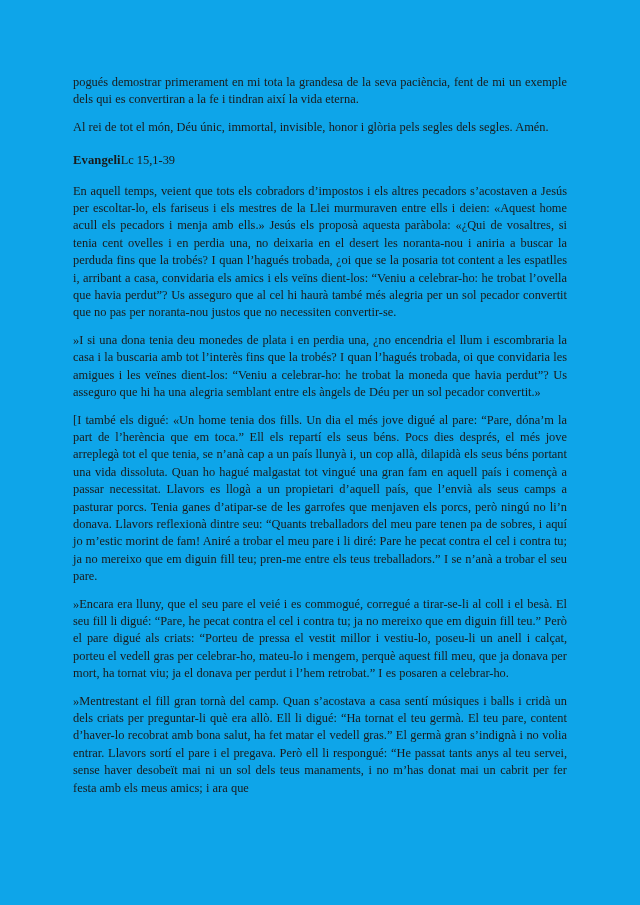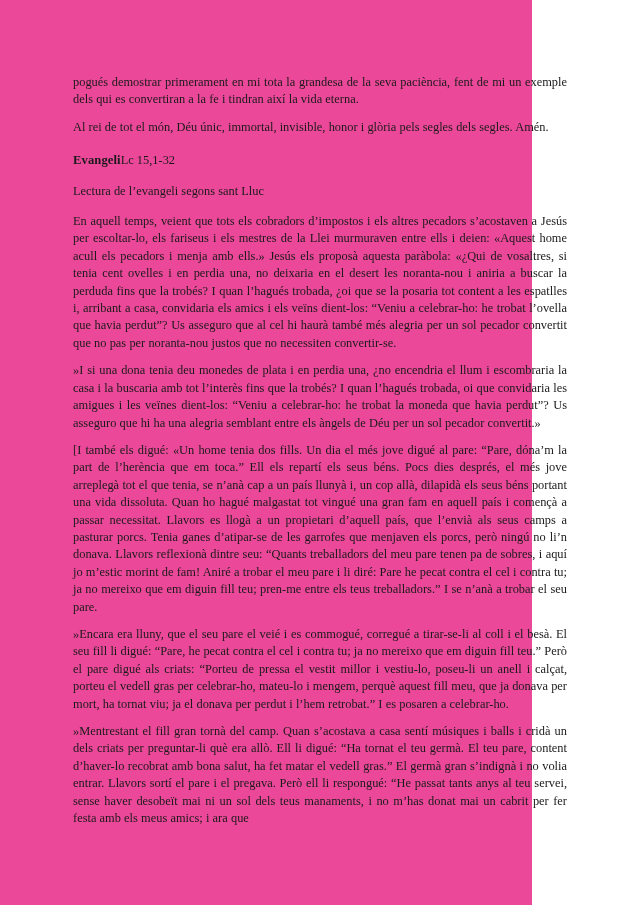--- a/index.html
+++ b/index.html
@@ -9,23 +9,23 @@
   }
   body {
     width: 640px;
     height: 905px;
     font-family: "Liberation Serif", "DejaVu Serif", serif;
     color: #1a1a1a;
     overflow: hidden;
   }
   .page {
     position: relative;
-    width: 532px;
+    width: 640px;
     height: 905px;
-    background: #ec4899;
+    background: #0ea5e9;
     box-sizing: border-box;
     padding: 74px 73px 0 73px;
   }
   .content {
     width: 494px;
   }
   p.para {
     margin: 0 0 10px 0;
     font-size: 12.4px;
     line-height: 17.4px;
@@ -63,24 +63,23 @@
 
 <div class="page">
   <div class="content">
 
     <p class="para">pogués demostrar primerament en mi tota la grandesa de la seva paciència, fent de mi un exemple dels qui es convertiran a la fe i tindran així la vida eterna.</p>
 
     <p class="para">Al rei de tot el món, Déu únic, immortal, invisible, honor i glòria pels segles dels segles. Amén.</p>
 
     <div class="heading-row">
       <span class="heading-title">Evangeli</span>
-      <span class="heading-ref">Lc 15,1-32</span>
+      <span class="heading-ref">Lc 15,1-39</span>
     </div>
 
-    <p class="lectura">Lectura de l’evangeli segons sant Lluc</p>
 
     <p class="para">En aquell temps, veient que tots els cobradors d’impostos i els altres pecadors s’acostaven a Jesús per escoltar-lo, els fariseus i els mestres de la Llei murmuraven entre ells i deien: «Aquest home acull els pecadors i menja amb ells.» Jesús els proposà aquesta paràbola: «¿Qui de vosaltres, si tenia cent ovelles i en perdia una, no deixaria en el desert les noranta-nou i aniria a buscar la perduda fins que la trobés? I quan l’hagués trobada, ¿oi que se la posaria tot content a les espatlles i, arribant a casa, convidaria els amics i els veïns dient-los: “Veniu a celebrar-ho: he trobat l’ovella que havia perdut”? Us asseguro que al cel hi haurà també més alegria per un sol pecador convertit que no pas per noranta-nou justos que no necessiten convertir-se.</p>
 
     <p class="para">»I si una dona tenia deu monedes de plata i en perdia una, ¿no encendria el llum i escombraria la casa i la buscaria amb tot l’interès fins que la trobés? I quan l’hagués trobada, oi que convidaria les amigues i les veïnes dient-los: “Veniu a celebrar-ho: he trobat la moneda que havia perdut”? Us asseguro que hi ha una alegria semblant entre els àngels de Déu per un sol pecador convertit.»</p>
 
     <p class="para">[I també els digué: «Un home tenia dos fills. Un dia el més jove digué al pare: “Pare, dóna’m la part de l’herència que em toca.” Ell els repartí els seus béns. Pocs dies després, el més jove arreplegà tot el que tenia, se n’anà cap a un país llunyà i, un cop allà, dilapidà els seus béns portant una vida dissoluta. Quan ho hagué malgastat tot vingué una gran fam en aquell país i començà a passar necessitat. Llavors es llogà a un propietari d’aquell país, que l’envià als seus camps a pasturar porcs. Tenia ganes d’atipar-se de les garrofes que menjaven els porcs, però ningú no li’n donava. Llavors reflexionà dintre seu: “Quants treballadors del meu pare tenen pa de sobres, i aquí jo m’estic morint de fam! Aniré a trobar el meu pare i li diré: Pare he pecat contra el cel i contra tu; ja no mereixo que em diguin fill teu; pren-me entre els teus treballadors.” I se n’anà a trobar el seu pare.</p>
 
     <p class="para">»Encara era lluny, que el seu pare el veié i es commogué, corregué a tirar-se-li al coll i el besà. El seu fill li digué: “Pare, he pecat contra el cel i contra tu; ja no mereixo que em diguin fill teu.” Però el pare digué als criats: “Porteu de pressa el vestit millor i vestiu-lo, poseu-li un anell i calçat, porteu el vedell gras per celebrar-ho, mateu-lo i mengem, perquè aquest fill meu, que ja donava per mort, ha tornat viu; ja el donava per perdut i l’hem retrobat.” I es posaren a celebrar-ho.</p>
 
     <p class="para">»Mentrestant el fill gran tornà del camp. Quan s’acostava a casa sentí músiques i balls i cridà un dels criats per preguntar-li què era allò. Ell li digué: “Ha tornat el teu germà. El teu pare, content d’haver-lo recobrat amb bona salut, ha fet matar el vedell gras.” El germà gran s’indignà i no volia entrar. Llavors sortí el pare i el pregava. Però ell li respongué: “He passat tants anys al teu servei, sense haver desobeït mai ni un sol dels teus manaments, i no m’has donat mai un cabrit per fer festa amb els meus amics; i ara que</p>

